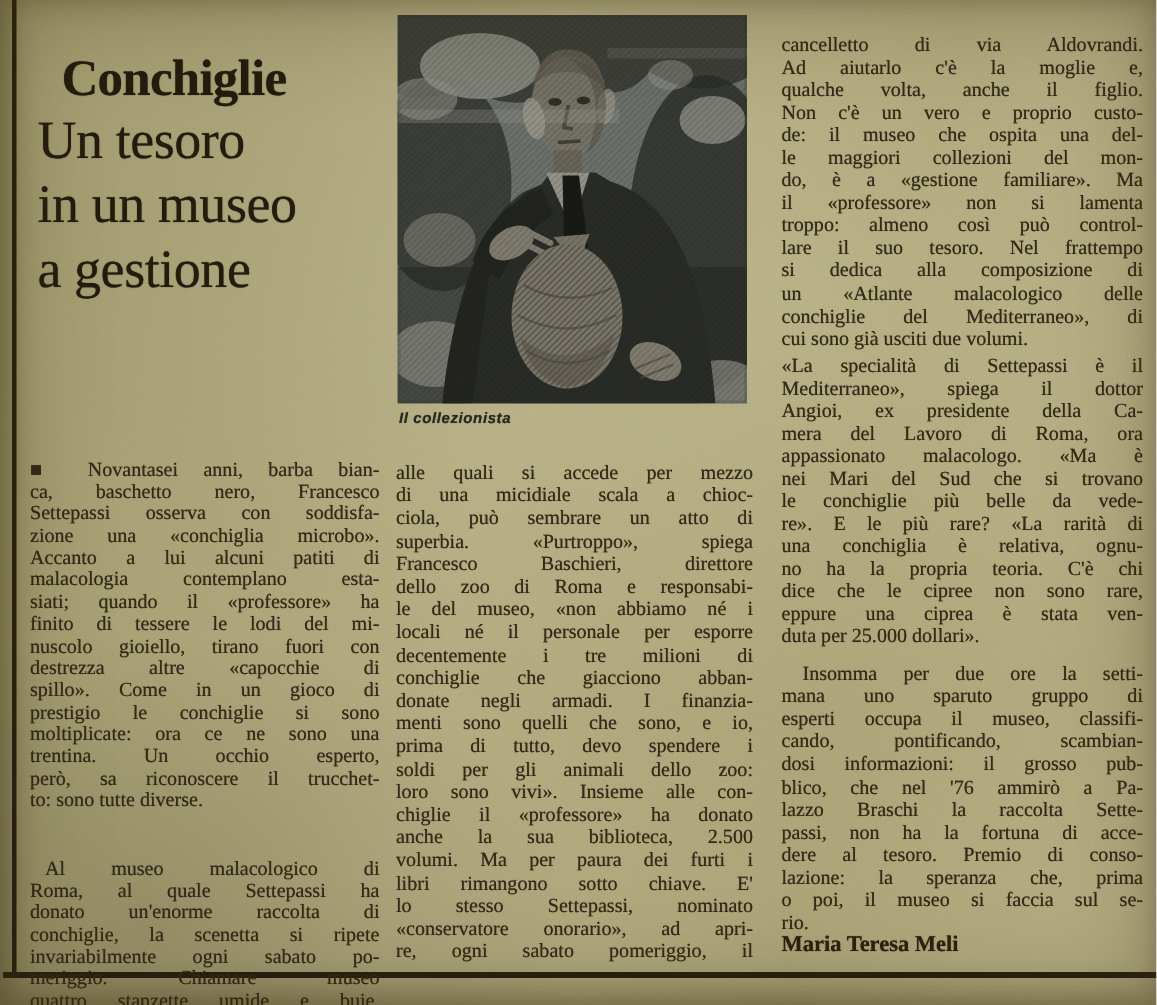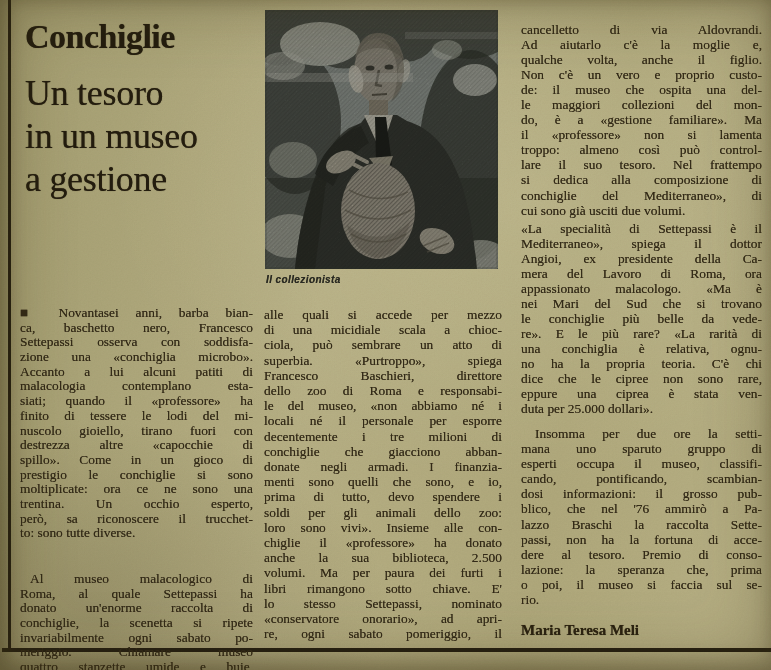--- a/index.html
+++ b/index.html
@@ -13,21 +13,21 @@
     color:#362d1a;
   }
   .page::after {
     content:""; position:absolute; inset:0; pointer-events:none;
     box-shadow: inset 0 0 70px rgba(62,52,20,0.38), inset 8px 0 18px rgba(50,42,16,0.25), inset 0 -10px 20px rgba(50,42,16,0.22);
   }
   .vrule { position:absolute; left:8px; top:0; width:3px; height:651px; background:#251f11; }
   .hrule { position:absolute; left:2px; top:648px; width:769px; height:4px; background:#251f11; }
 
   .kicker {
-    position:absolute; left:25px; top:18px; margin:0;
+    position:absolute; left:25px; top:18px; margin:16px;
     font-size:34px; font-weight:bold; letter-spacing:-0.5px; color:#241d0e;
     text-shadow:0 0 0.7px rgba(36,29,14,0.8);
   }
   .headline {
     position:absolute; left:25px; top:72px; margin:0;
     font-size:36px; font-weight:normal; line-height:43px; letter-spacing:-0.3px; color:#241d0e;
     text-shadow:0 0 0.7px rgba(36,29,14,0.8);
   }
 
   .bodycol { position:absolute; font-size:13.4px; color:#342b18; text-shadow:0 0 0.5px rgba(52,43,24,0.75); }
@@ -191,20 +191,21 @@
       <div class="tline just">Ad aiutarlo c'è la moglie e,</div>
       <div class="tline just">qualche volta, anche il figlio.</div>
       <div class="tline just">Non c'è un vero e proprio custo-</div>
       <div class="tline just">de: il museo che ospita una del-</div>
       <div class="tline just">le maggiori collezioni del mon-</div>
       <div class="tline just">do, è a «gestione familiare». Ma</div>
       <div class="tline just">il «professore» non si lamenta</div>
       <div class="tline just">troppo: almeno così può control-</div>
       <div class="tline just">lare il suo tesoro. Nel frattempo</div>
       <div class="tline just">si dedica alla composizione di</div>
+      <div class="tline just">un «Atlante malacologico delle</div>
       <div class="tline just">conchiglie del Mediterraneo», di</div>
       <div class="tline">cui sono già usciti due volumi.</div>
       <div class="tline just" style="margin-top: 3px;">«La specialità di Settepassi è il</div>
       <div class="tline just">Mediterraneo», spiega il dottor</div>
       <div class="tline just">Angioi, ex presidente della Ca-</div>
       <div class="tline just">mera del Lavoro di Roma, ora</div>
       <div class="tline just">appassionato malacologo. «Ma è</div>
       <div class="tline just">nei Mari del Sud che si trovano</div>
       <div class="tline just">le conchiglie più belle da vede-</div>
       <div class="tline just">re». E le più rare? «La rarità di</div>

